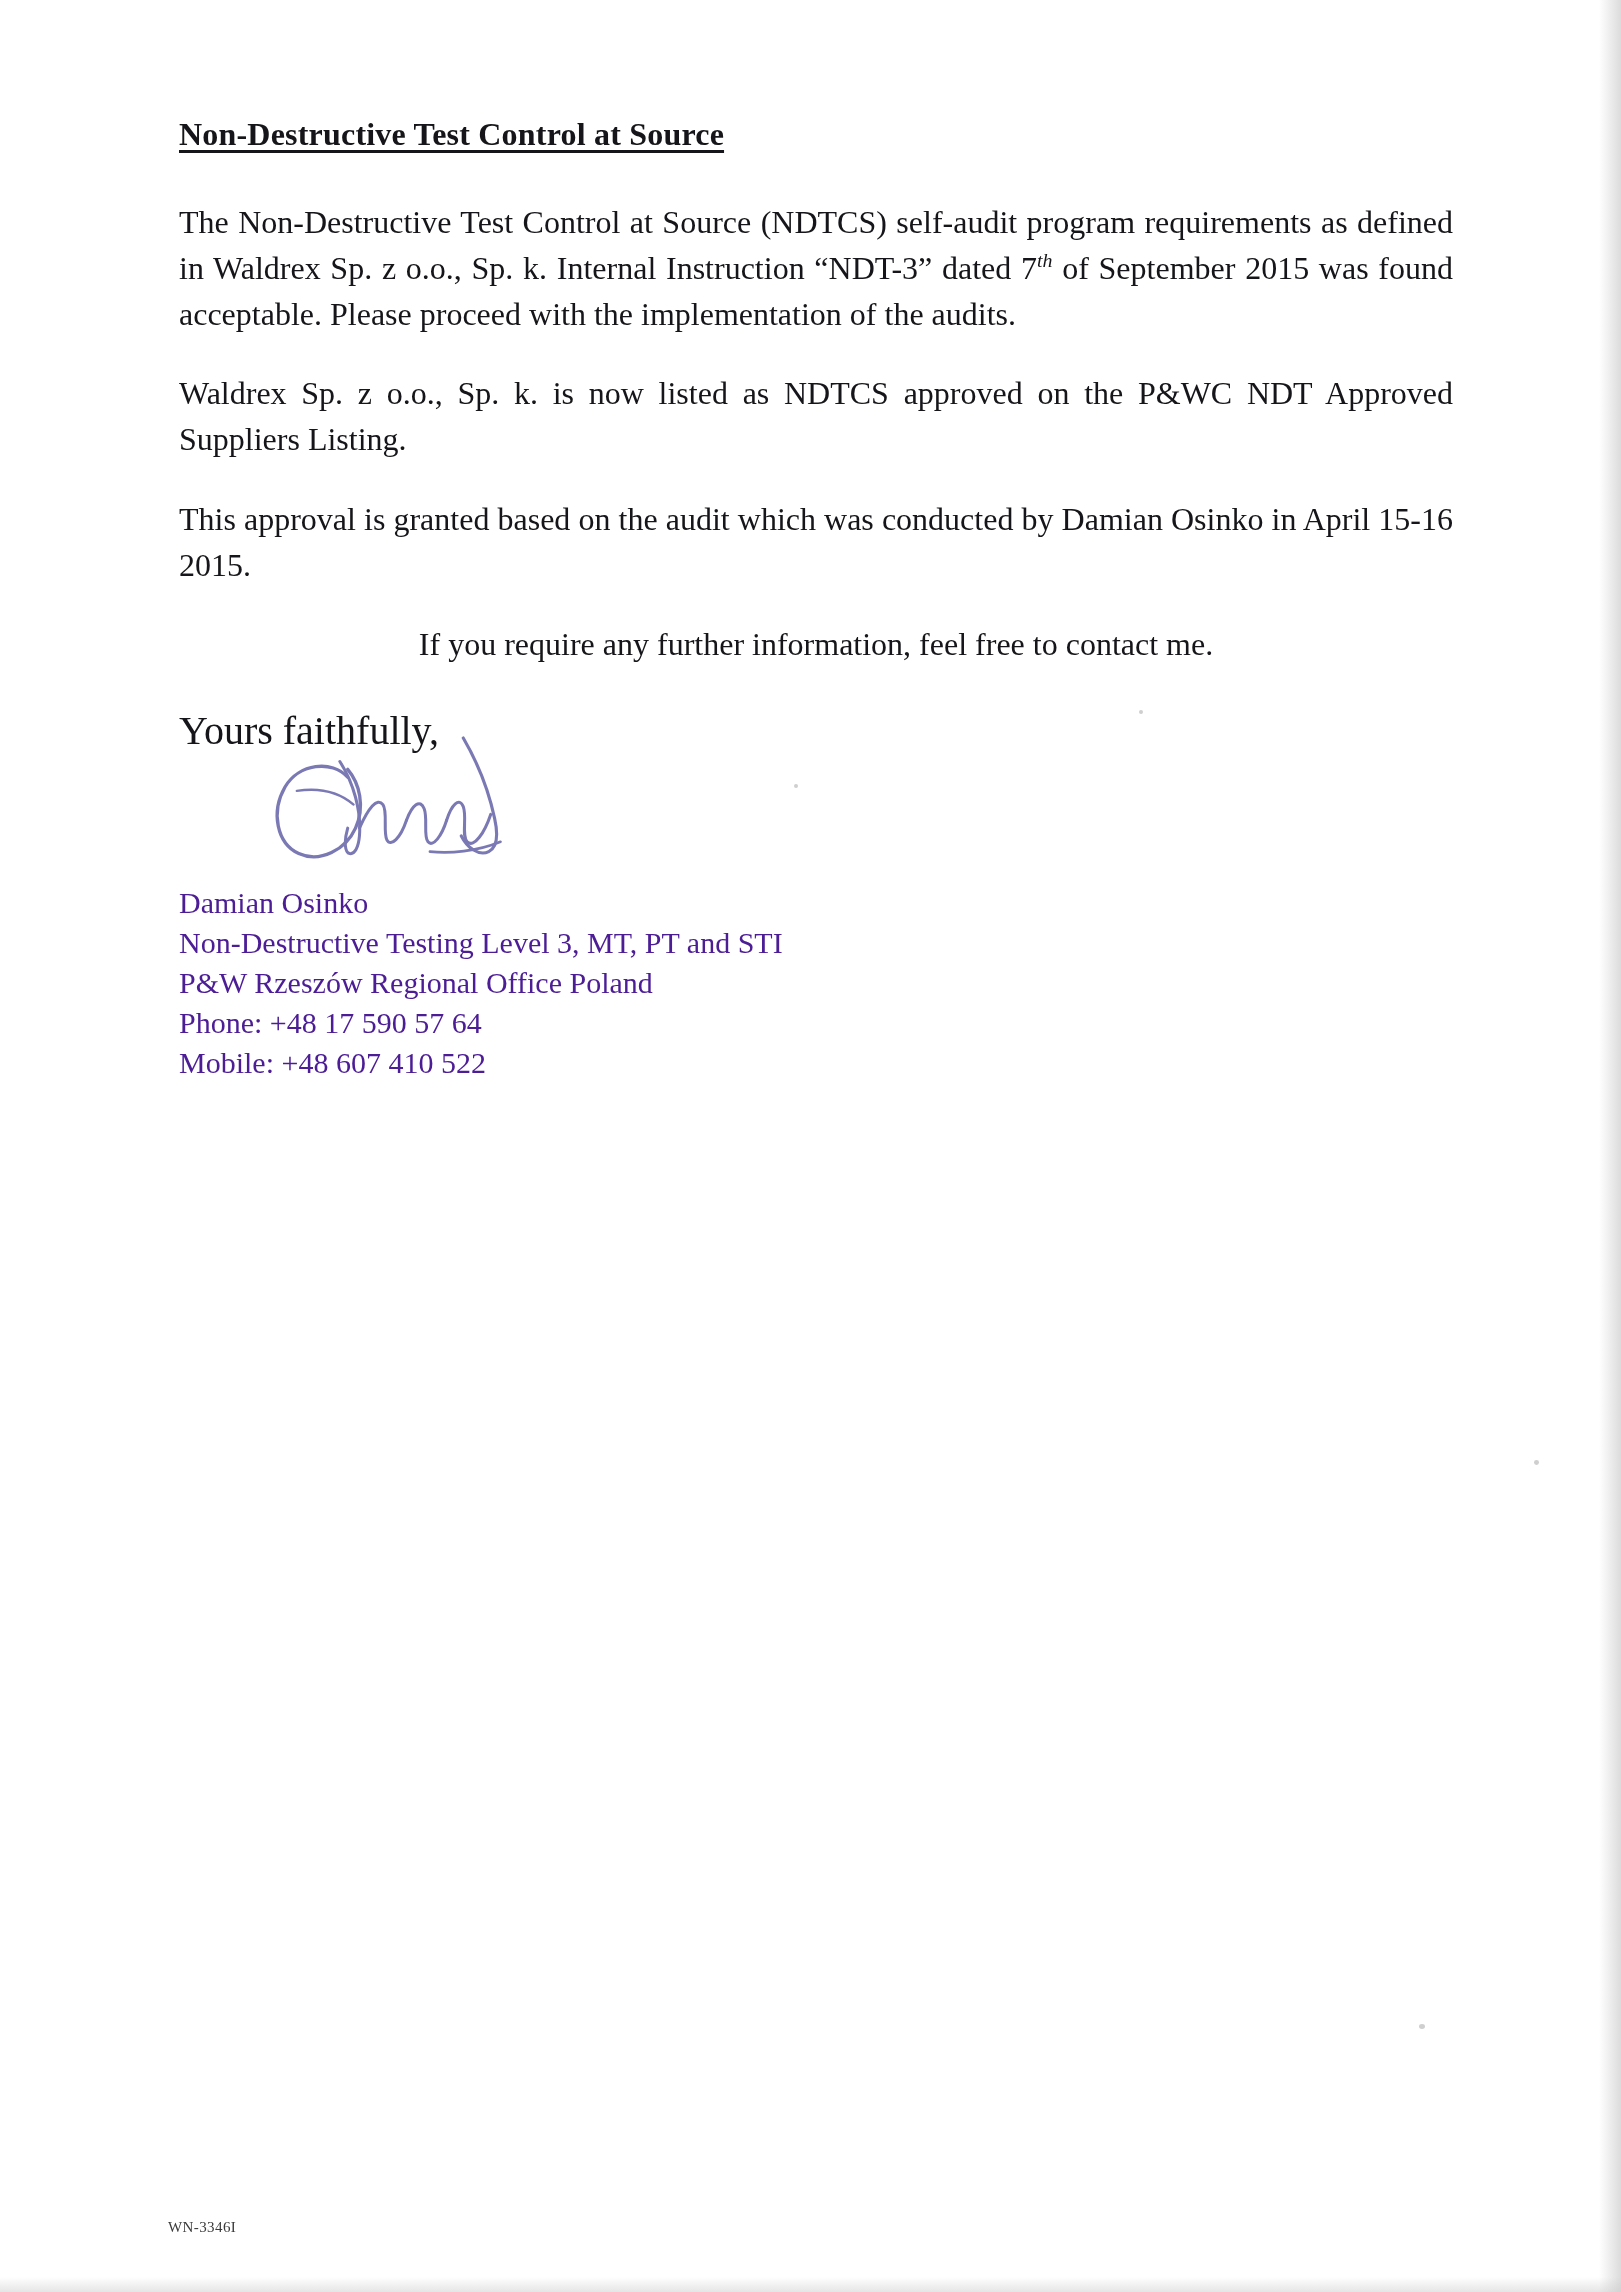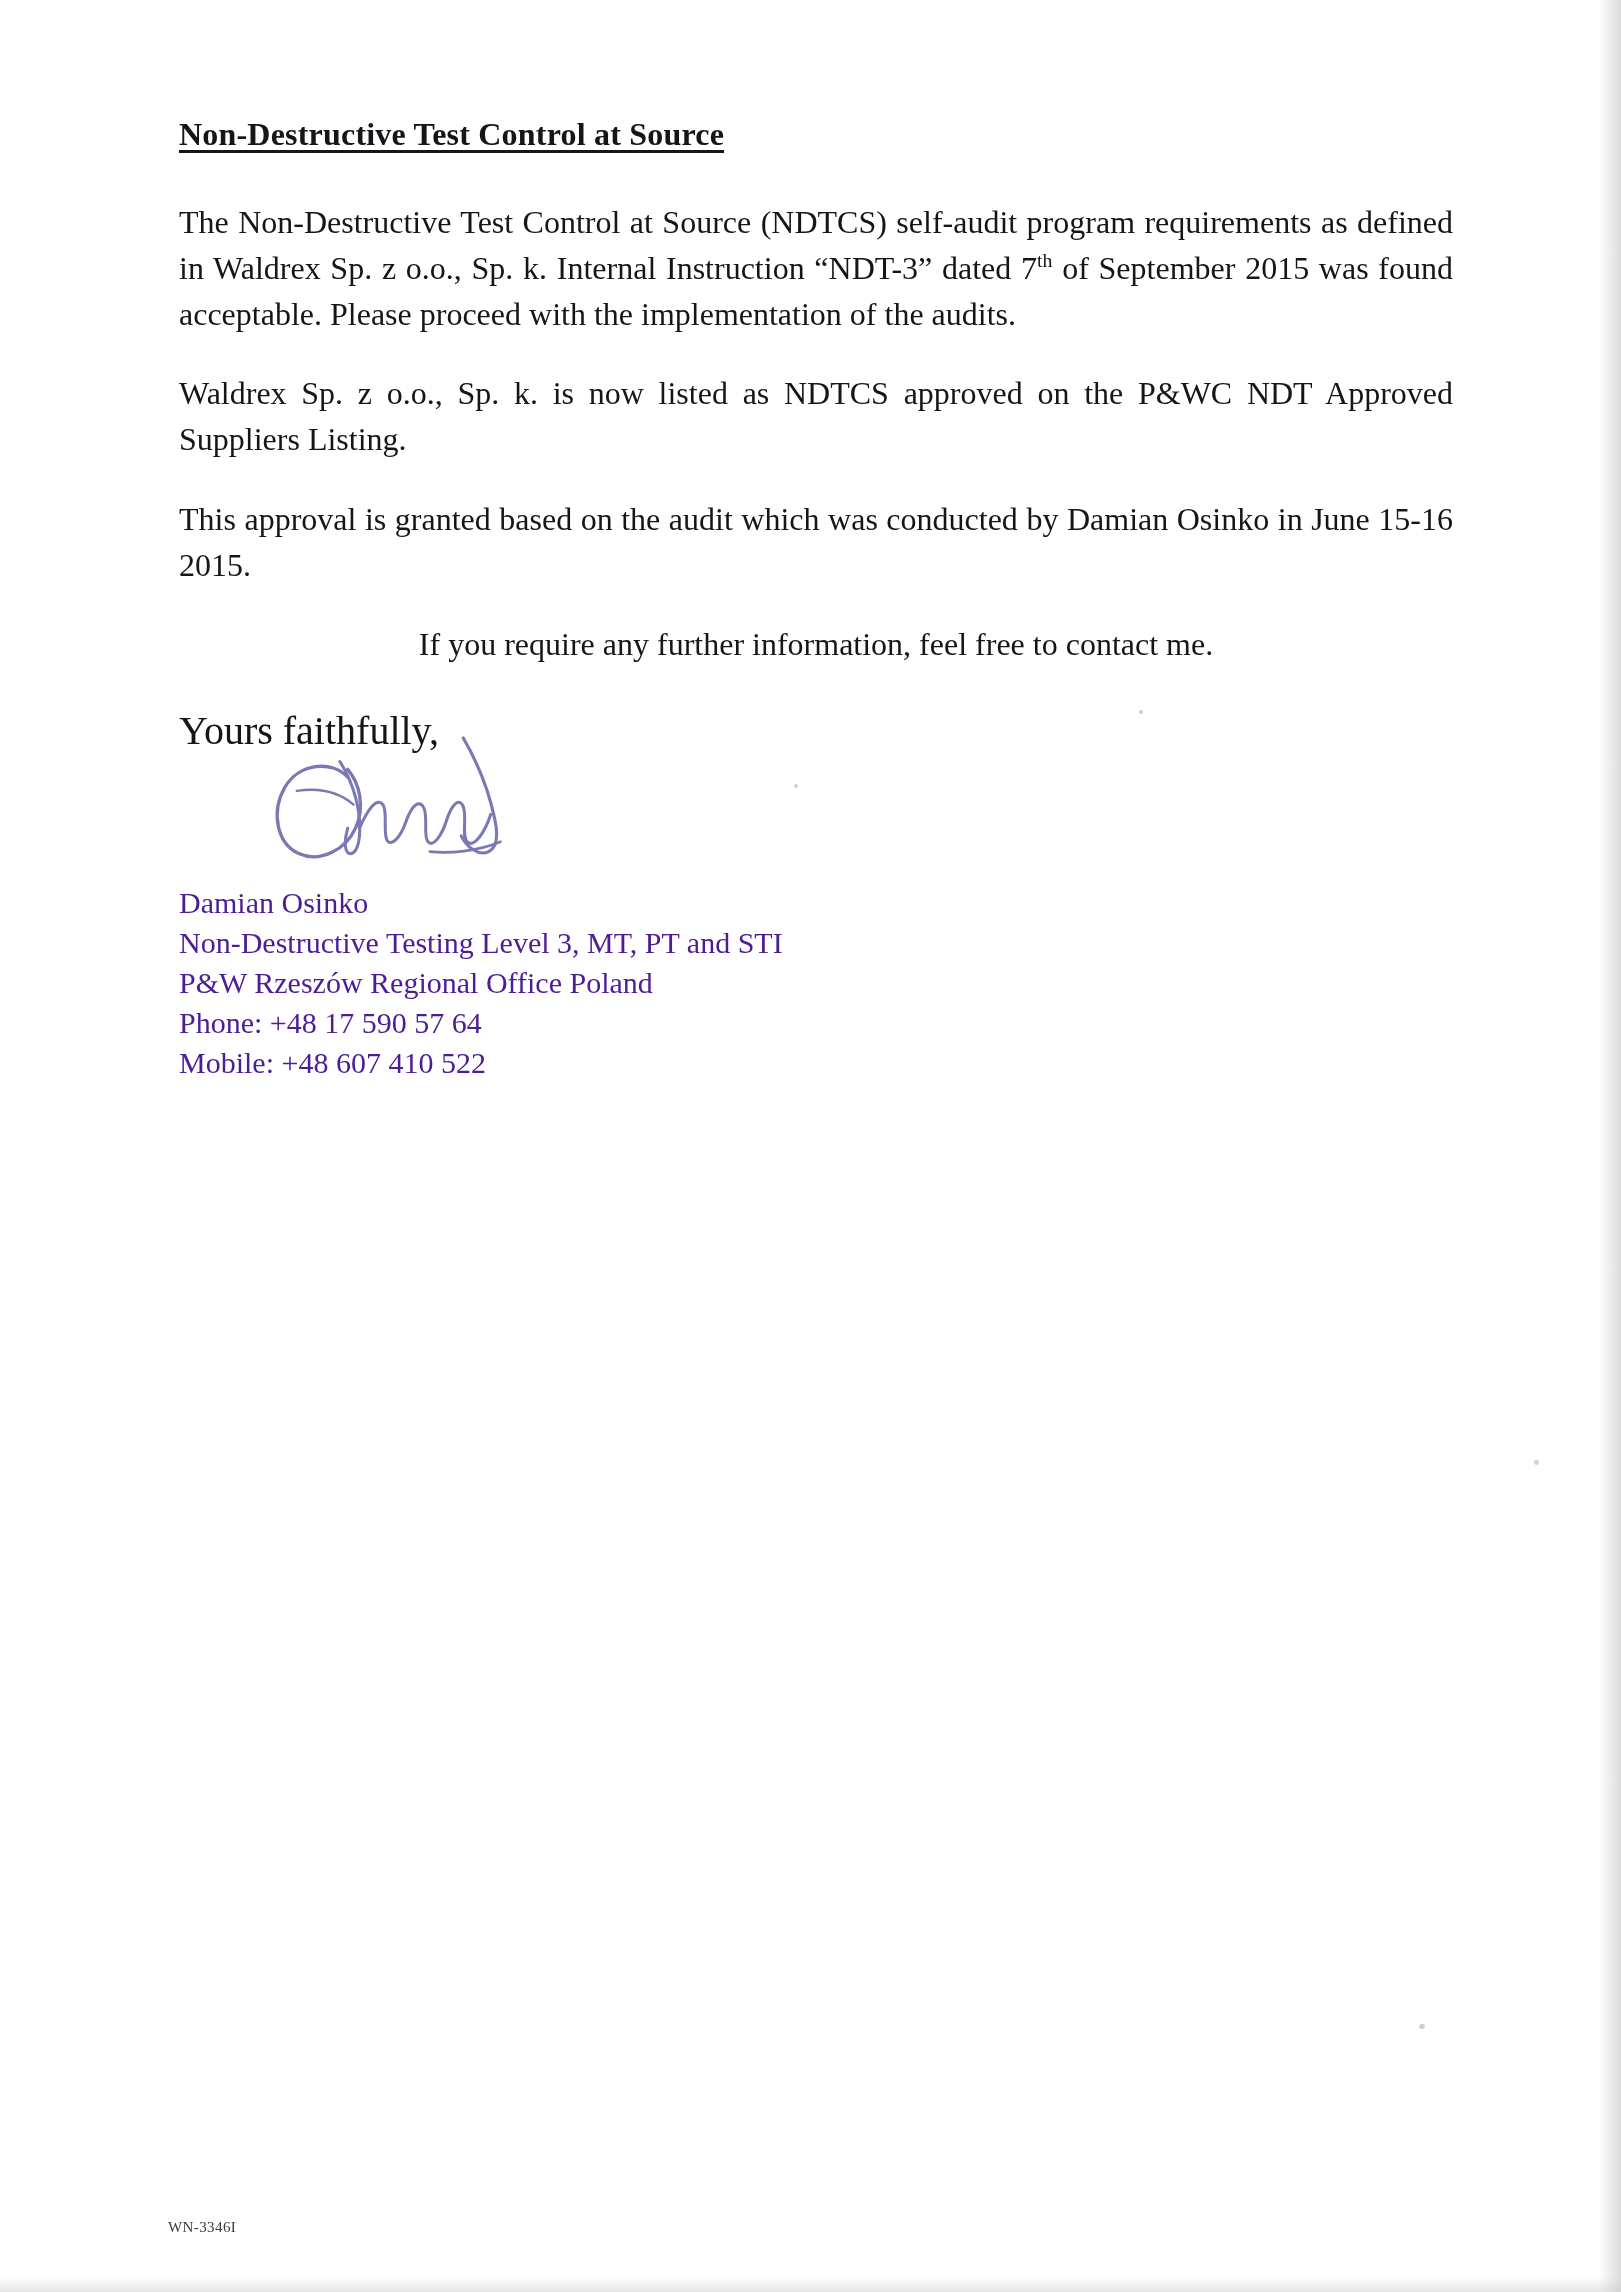--- a/index.html
+++ b/index.html
@@ -61,20 +61,21 @@
     text-align: justify;
     text-justify: inter-word;
   }
   p.body-text.nojust {
     text-align: center;
   }
   sup {
     font-size: 0.62em;
     vertical-align: super;
     line-height: 0;
+    font-style: italic;
   }
   .closing {
     font-size: 40px;
     line-height: 1.43;
     color: #16161a;
     margin: 27.4px 0 0 0;
   }
   .signature-wrap {
     position: relative;
     height: 157px;
@@ -129,21 +130,21 @@
   <div class="content">
 
     <h1 class="doc-title">Non-Destructive Test Control at Source</h1>
 
     <p class="body-text">
       <span>The Non-Destructive Test Control at Source (NDTCS) self-audit program requirements as defined in Waldrex Sp. z o.o., Sp. k.  Internal Instruction “NDT-3” dated 7</span><sup>th</sup><span> of September 2015 was found acceptable. Please proceed with the implementation of the audits.</span>
     </p>
 
     <p class="body-text">Waldrex Sp. z o.o., Sp. k. is now listed as NDTCS approved on the P&amp;WC NDT Approved Suppliers Listing.</p>
 
-    <p class="body-text">This approval is granted based on the audit which was conducted by Damian Osinko in June 15-16 2015.</p>
+    <p class="body-text">This approval is granted based on the audit which was conducted by Damian Osinko in April 15-16 2015.</p>
 
     <p class="body-text nojust">If you require any further information, feel free to contact me.</p>
 
     <p class="closing">Yours faithfully,</p>
 
     <div class="signature-wrap">
       <svg width="333" height="167" viewBox="0 0 340 170">
         <g fill="none" stroke="#7b79b4" stroke-linecap="round" stroke-linejoin="round">
           <path d="M112 52 C 96 34, 62 38, 48 62 C 33 88, 40 120, 62 130 C 84 140, 110 126, 120 104 C 130 82, 124 58, 112 44" stroke-width="3.4"></path>
           <path d="M104 36 C 118 58, 126 86, 124 112 C 123 124, 119 131, 114 130 C 109 129, 108 118, 112 104" stroke-width="3.1"></path>

